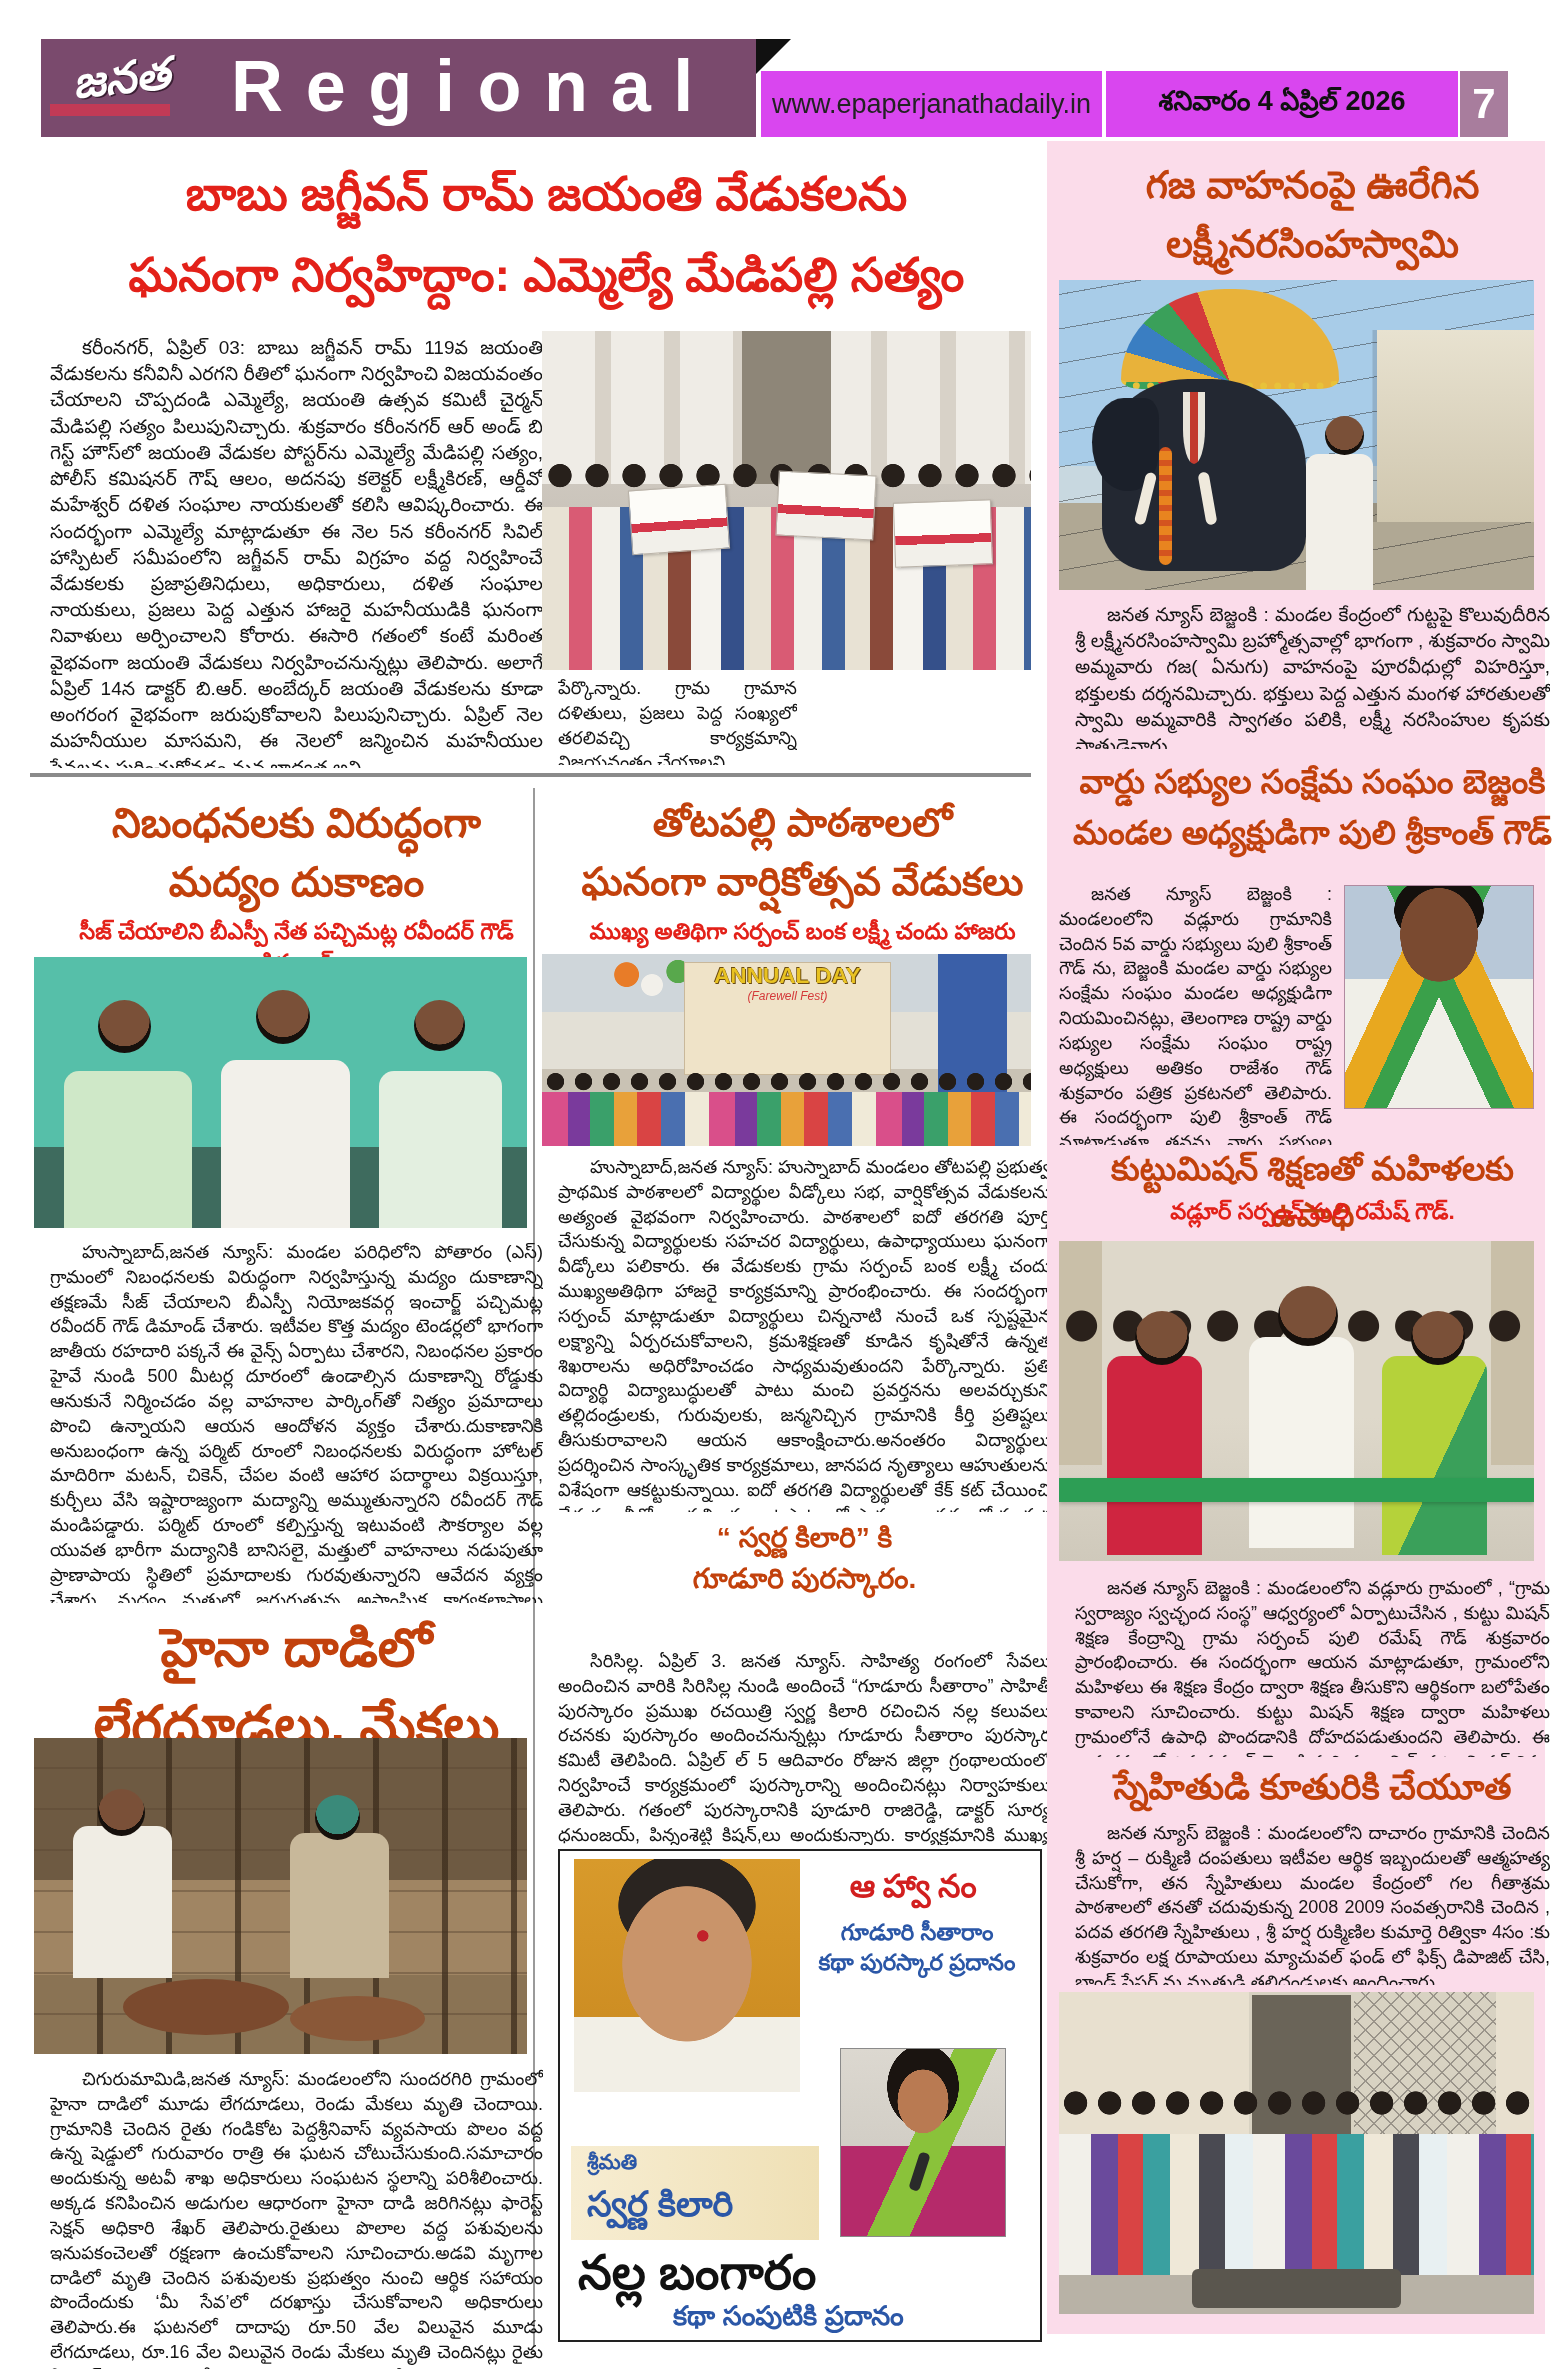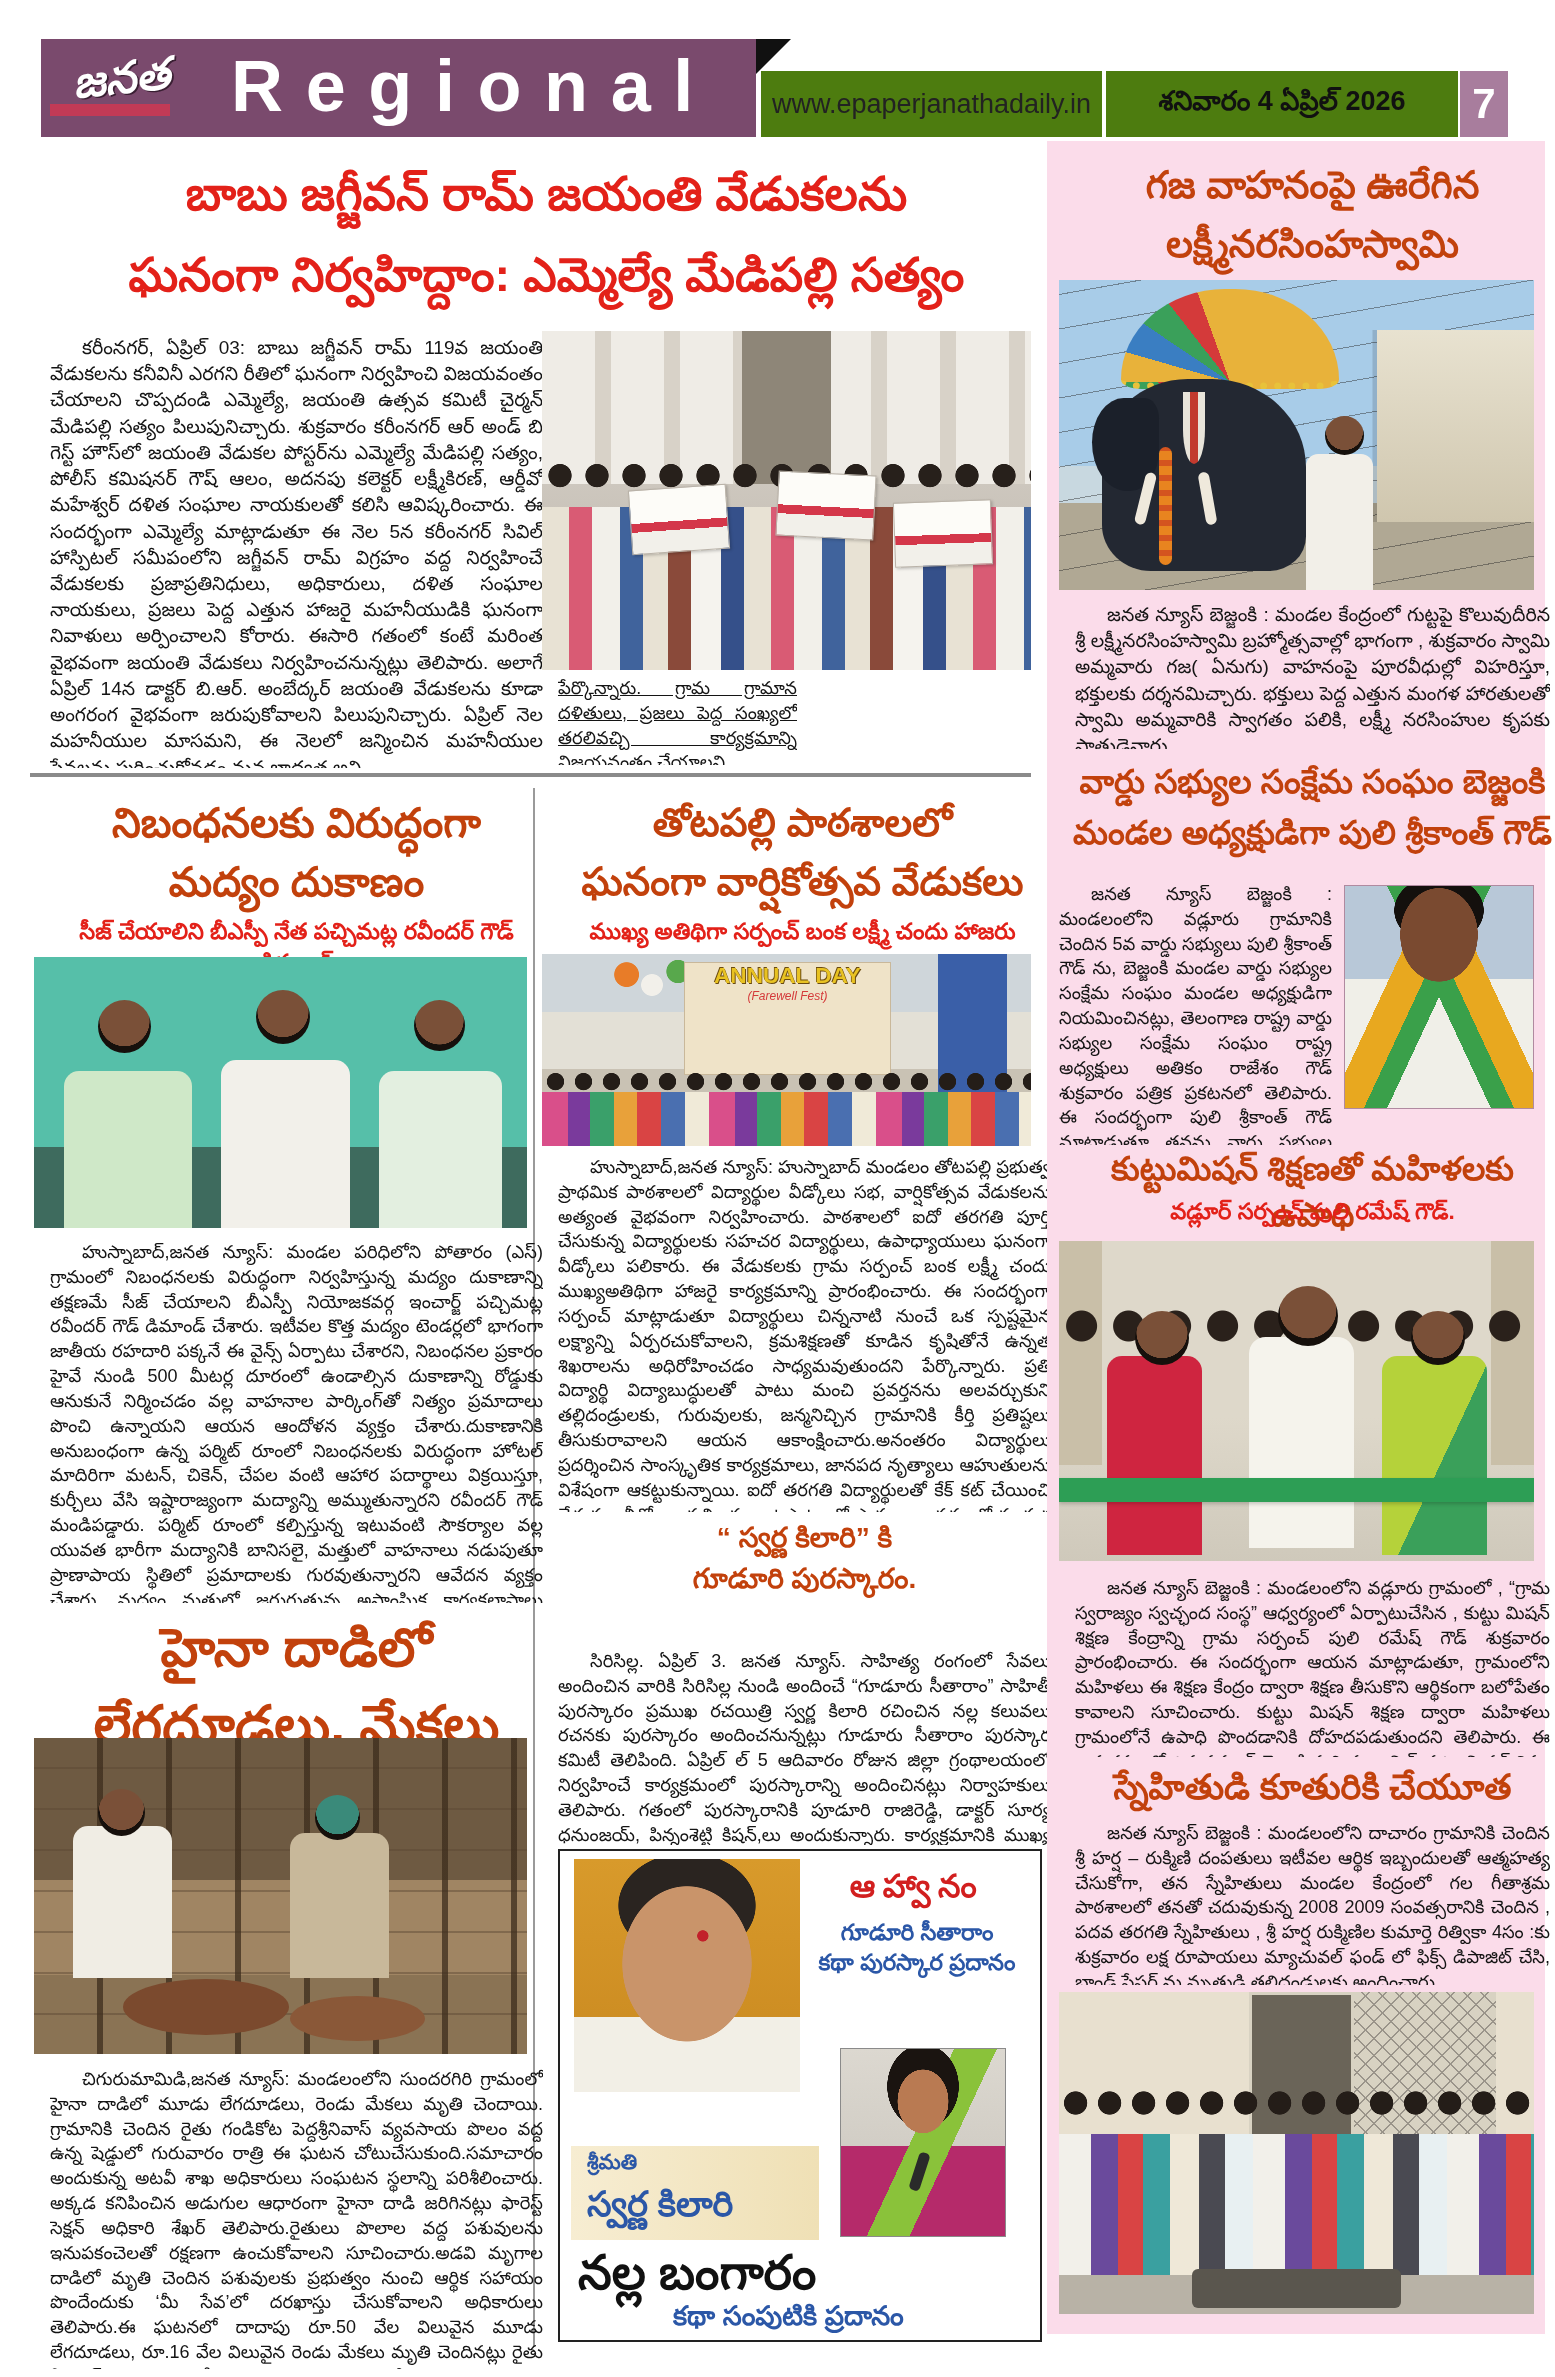--- a/index.html
+++ b/index.html
@@ -8,21 +8,21 @@
   
   .banner{position:absolute;left:41px;top:39px;width:715px;height:98px;background:#7a4a6d;}
   .banner-notch{position:absolute;left:756px;top:39px;width:0;height:0;
                 border-left:35px solid #111;border-bottom:35px solid transparent;}
   .logo{position:absolute;left:16.6px;top:13.5px;width:128px;text-align:center;color:#fff;
         font-style:italic;font-weight:bold;font-size:44px;transform:rotate(-6deg);
         text-shadow:1.5px 1.5px 0 #3a1f33;}
   .logo-bar{position:absolute;left:9px;top:65px;width:120px;height:12px;background:#c23a56;}
   .regional{position:absolute;left:158px;top:6px;width:549px;color:#fff;font-weight:bold;
             font-size:72px;letter-spacing:22.6px;text-align:center;}
-  .hdr-box{position:absolute;top:71px;height:66px;background:#4d7c0f;display:flex;
+  .hdr-box{position:absolute;top:71px;height:66px;background:#d946ef;display:flex;
            align-items:center;justify-content:center;}
   .hdr-url{left:761px;width:341px;font-size:27px;color:#222;}
   .hdr-date{left:1106px;width:352px;font-size:27px;font-weight:bold;color:#111;}
   .hdr-page{left:1460px;width:48px;background:#a87d9d;color:#fff;font-size:42px;font-weight:bold;}
   
   .body-txt{font-size:18px;line-height:1.38;text-align:justify;color:#141414;overflow:hidden;
             text-indent:32px;}
   .h-red{color:#e32119;font-weight:bold;text-align:center;}
   .h-black{color:#c2410c;font-weight:bold;text-align:center;}
   .sub-red{color:#e32119;font-weight:bold;text-align:center;font-size:22.6px;}
@@ -189,21 +189,21 @@
   <div class="abs body-txt" style="left:34px;top:335px;width:493px;height:433px;font-size:19px;">కరీంనగర్, ఏప్రిల్ 03: బాబు జగ్జీవన్ రామ్ 119వ జయంతి వేడుకలను కనీవినీ ఎరగని రీతిలో ఘనంగా నిర్వహించి విజయవంతం చేయాలని చొప్పదండి ఎమ్మెల్యే, జయంతి ఉత్సవ కమిటీ చైర్మన్ మేడిపల్లి సత్యం పిలుపునిచ్చారు. శుక్రవారం కరీంనగర్ ఆర్ అండ్ బి గెస్ట్ హౌస్‌లో జయంతి వేడుకల పోస్టర్‌ను ఎమ్మెల్యే మేడిపల్లి సత్యం, పోలీస్ కమిషనర్ గౌష్ ఆలం, అదనపు కలెక్టర్ లక్ష్మీకిరణ్, ఆర్డీవో మహేశ్వర్ దళిత సంఘాల నాయకులతో కలిసి ఆవిష్కరించారు. ఈ సందర్భంగా ఎమ్మెల్యే మాట్లాడుతూ ఈ నెల 5న కరీంనగర్ సివిల్ హాస్పిటల్ సమీపంలోని జగ్జీవన్ రామ్ విగ్రహం వద్ద నిర్వహించే వేడుకలకు ప్రజాప్రతినిధులు, అధికారులు, దళిత సంఘాల నాయకులు, ప్రజలు పెద్ద ఎత్తున హాజరై మహనీయుడికి ఘనంగా నివాళులు అర్పించాలని కోరారు. ఈసారి గతంలో కంటే మరింత వైభవంగా జయంతి వేడుకలు నిర్వహించనున్నట్లు తెలిపారు. అలాగే ఏప్రిల్ 14న డాక్టర్ బి.ఆర్. అంబేద్కర్ జయంతి వేడుకలను కూడా అంగరంగ వైభవంగా జరుపుకోవాలని పిలుపునిచ్చారు. ఏప్రిల్ నెల మహనీయుల మాసమని, ఈ నెలలో జన్మించిన మహనీయుల సేవలను స్మరించుకోవడం మన బాధ్యత అని</div>
   <div class="ph lead-photo">
     <div class="lp-building"></div>
     <div class="lp-door"></div>
     <div class="lp-heads"></div>
     <div class="lp-torsos"></div>
     <div class="lp-poster" style="left:18%;top:46%;transform:rotate(-4deg);"></div>
     <div class="lp-poster" style="left:48%;top:42%;transform:rotate(3deg);"></div>
     <div class="lp-poster" style="left:72%;top:50%;transform:rotate(-2deg);"></div>
   </div>
-  <div class="abs body-txt" style="left:542px;top:676px;width:239px;height:89px;text-indent:0;text-decoration:underline;">పేర్కొన్నారు. గ్రామ గ్రామాన దళితులు, ప్రజలు పెద్ద సంఖ్యలో తరలివచ్చి కార్యక్రమాన్ని విజయవంతం చేయాలని</div>
+  <div class="abs body-txt" style="left:542px;top:676px;width:239px;height:89px;text-indent:0;">పేర్కొన్నారు. గ్రామ గ్రామాన దళితులు, ప్రజలు పెద్ద సంఖ్యలో తరలివచ్చి కార్యక్రమాన్ని విజయవంతం చేయాలని</div>
 
   <div class="hr-div"></div>
   <div class="vr-div"></div>
 
   <div class="abs h-black" style="left:34px;top:794px;width:493px;font-size:41px;line-height:1.45;">
     <div>నిబంధనలకు విరుద్ధంగా</div>
     <div>మద్యం దుకాణం</div>
   </div>
   <div class="abs sub-red" style="left:34px;top:919px;width:493px;">సీజ్ చేయాలిని బీఎస్పీ నేత పచ్చిమట్ల రవీందర్ గౌడ్ డిమాండ్</div>
   <div class="ph liq-photo">

